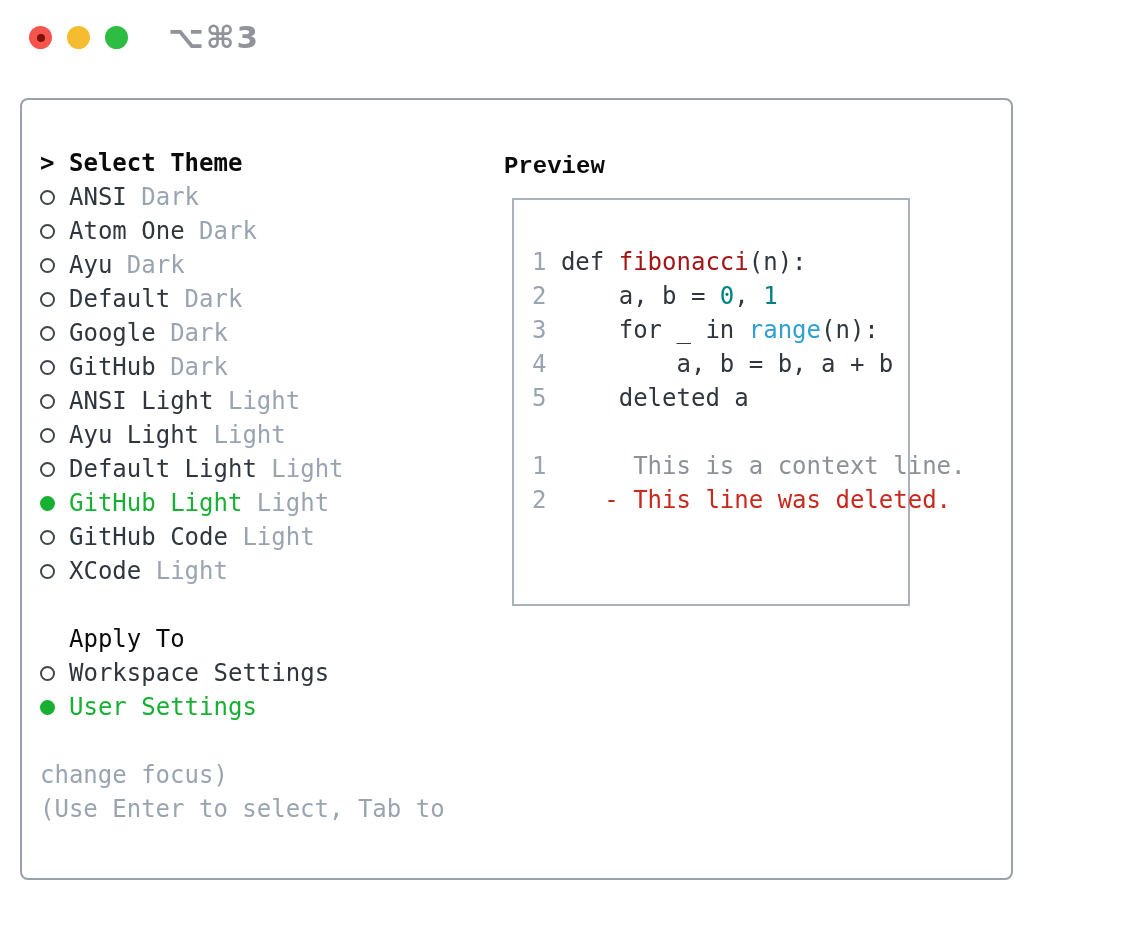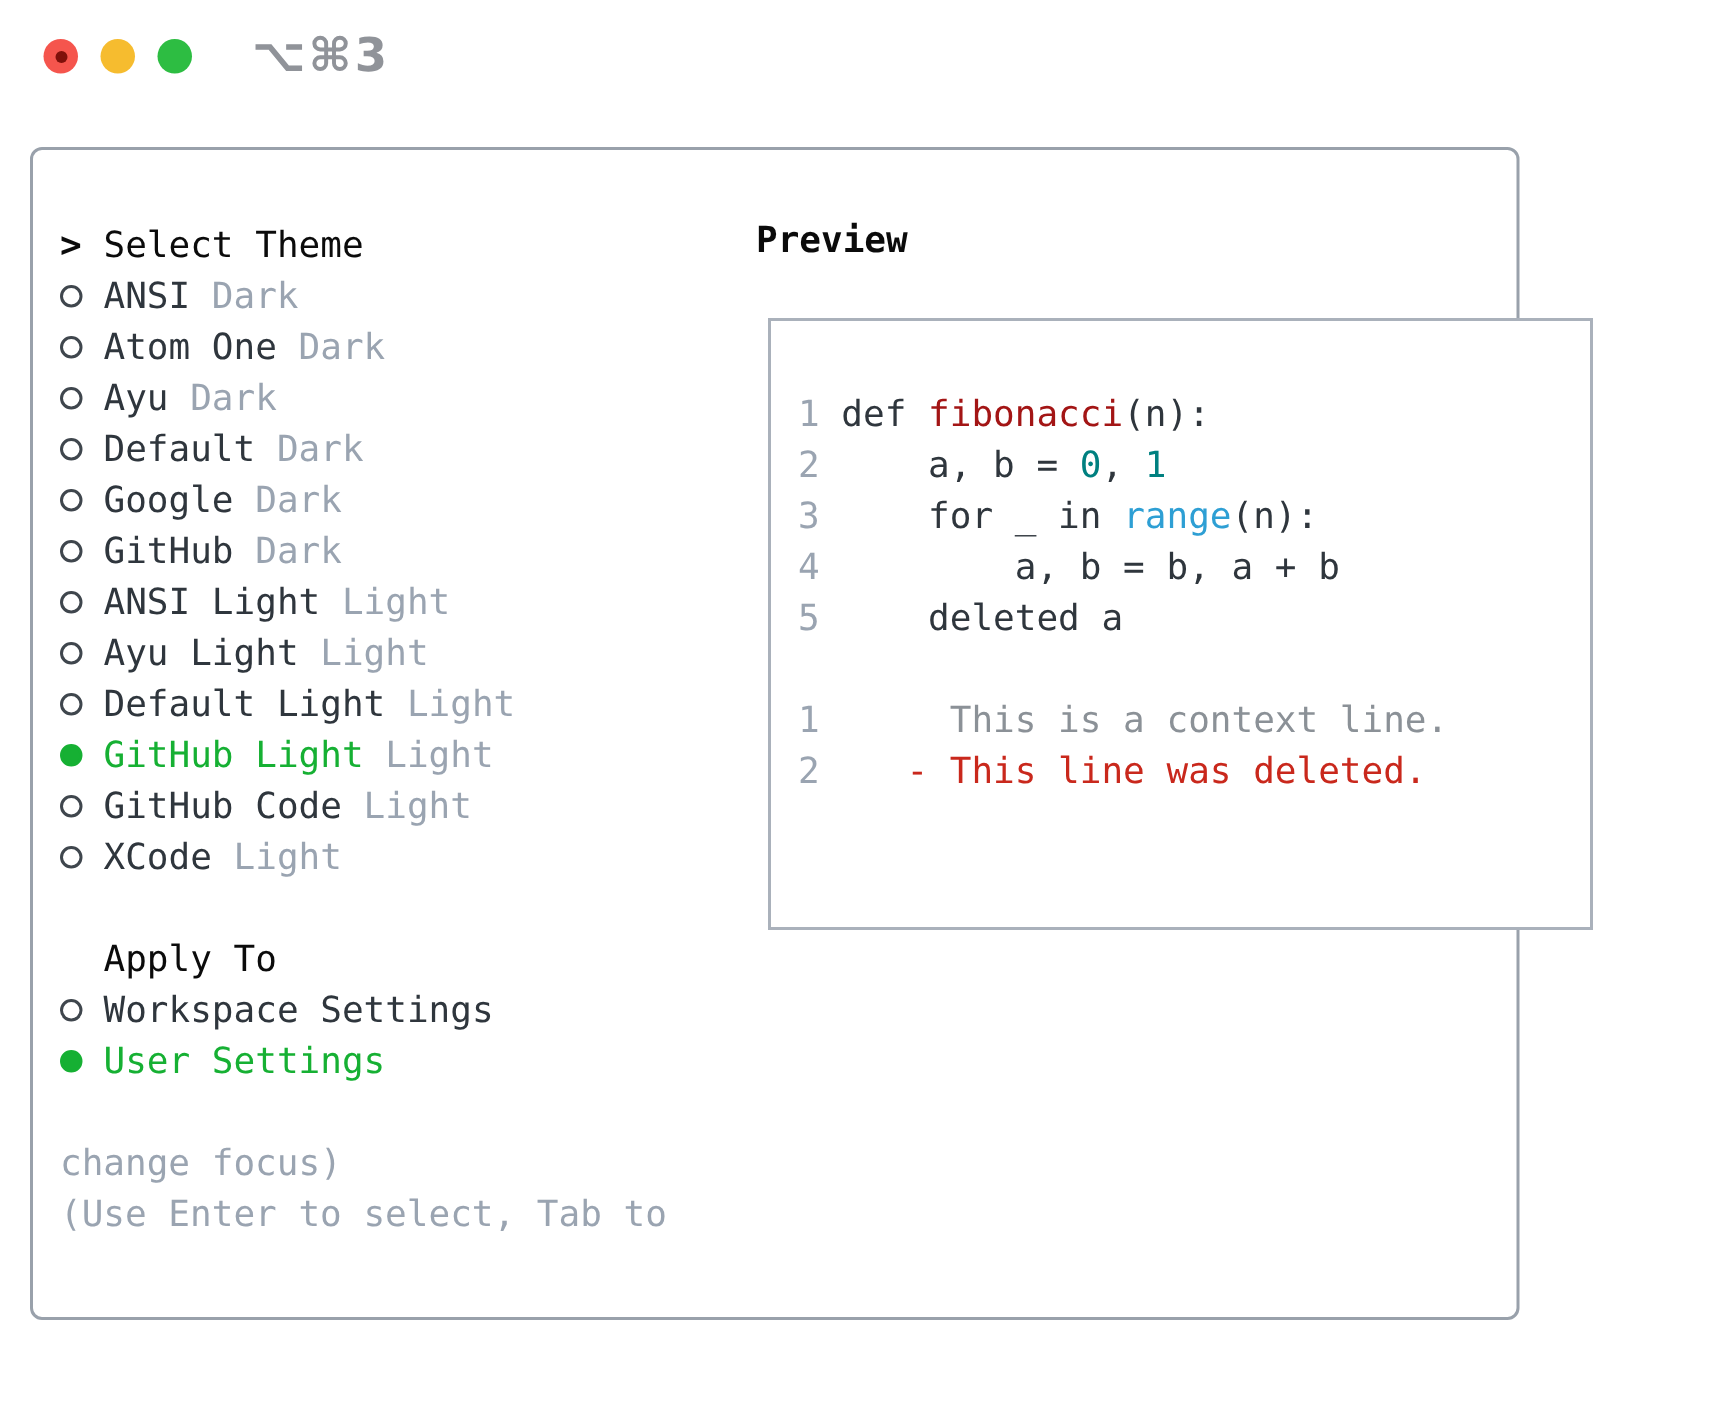--- a/index.html
+++ b/index.html
@@ -37,33 +37,33 @@
     border:2px solid var(--c_panel_border);border-radius:8px;background:#fff;
     padding:46px 18px 0 18px;
     display:flex;
   }
   .left-col{width:462px;flex:none;}
   .right-col{flex:1;}
   .row{height:34px;display:flex;align-items:center;font-size:24px;white-space:pre;color:var(--c_dark);}
   .row.blank{height:34px;}
   .slot{width:29px;flex:none;display:inline-flex;align-items:center;}
   .caret{font-weight:bold;color:var(--c_black);}
-  .hdr{font-weight:normal;color:var(--c_black);}
+  .hdr{font-weight:bold;color:var(--c_black);}
   .subhdr{color:var(--c_black);}
   .ring{width:15px;height:15px;border-radius:50%;border:2px solid #3f464d;display:inline-block;}
   .ring.sel{background:var(--c_green);border-color:var(--c_green);}
   .nm{color:var(--c_dark);}
   .nm.sel{color:var(--c_green);}
   .sfx{color:var(--c_gray);margin-left:1ch;}
   .hint{color:var(--c_gray);}
   
-  .preview-title-row{height:34px;display:flex;align-items:flex-start;margin-left:2px;}
+  .preview-title-row{height:34px;display:flex;align-items:flex-end;margin-left:2px;font-family:Liberation Mono, monospace;}
   .preview-title{font-size:24px;font-weight:bold;color:var(--c_black);}
   .preview-box{
-    margin-left:10px;margin-top:32px;width:550px;height:408px;
+    margin-left:10px;margin-top:18px;width:398px;height:408px;
     border:2px solid var(--c_preview_border);background:#fff;
     padding:45px 0 0 18px;
   }
   .cl{height:34px;font-size:24px;white-space:pre;display:block;line-height:34px;}
   .ln{color:var(--c_gray);}
   .c-code{color:var(--c_dark);}
   .c-func{color:var(--c_func);}
   .c-numlit{color:var(--c_numlit);}
   .c-builtin{color:var(--c_builtin);}
   .c-context{color:var(--c_context);}

